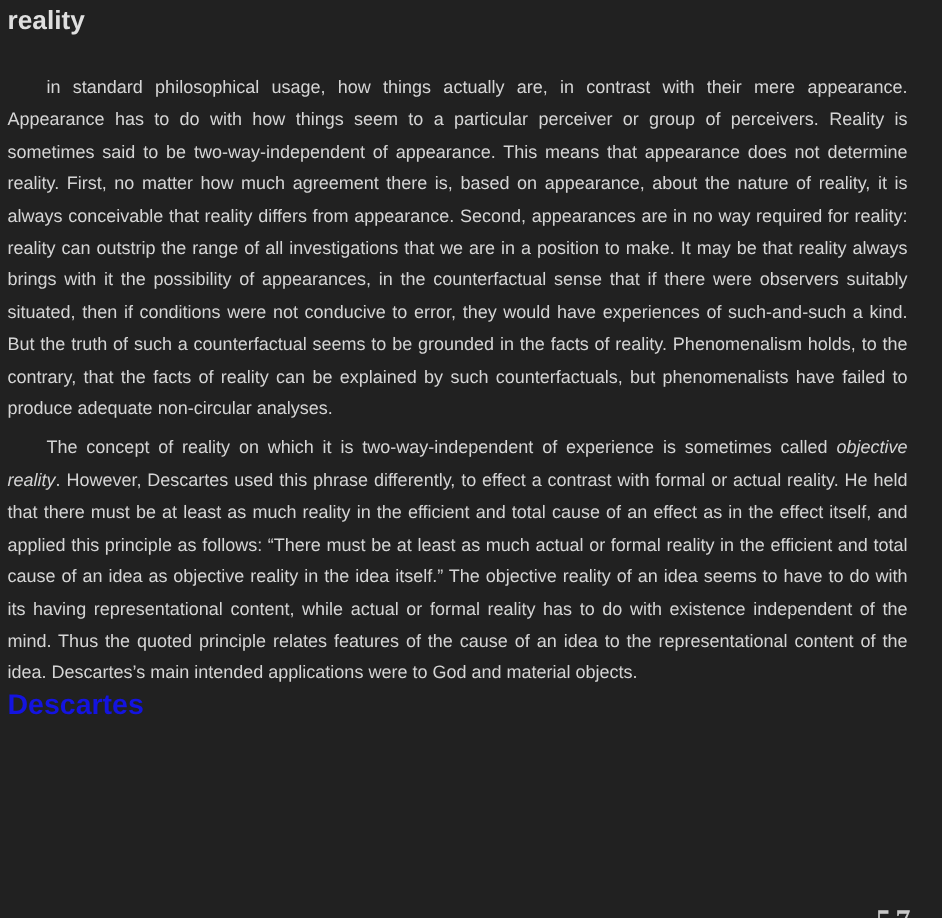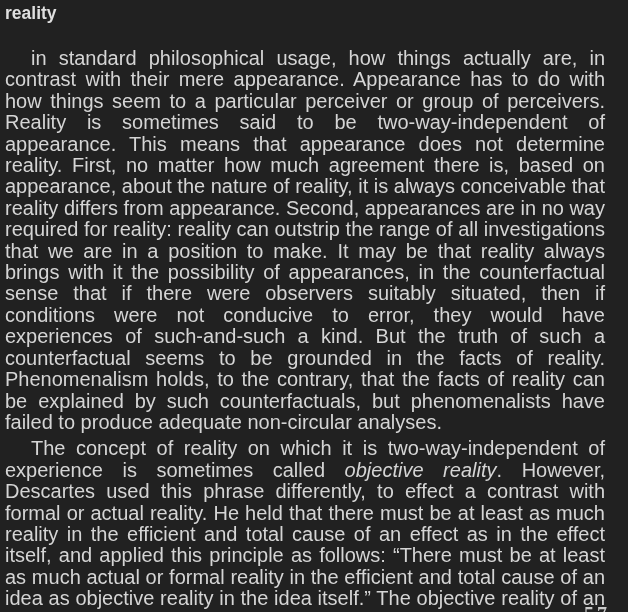--- a/index.html
+++ b/index.html
@@ -19,21 +19,21 @@
     color: #d5d5d5;
   }
   h1.headword {
     font-size: 17.5px;
     line-height: 22px;
     margin: 0;
     font-weight: bold;
     color: #dfdfdf;
   }
   p.body-para {
-    font-size: 20px;
+    font-size: 12px;
     line-height: 21.4px;
     text-align: justify;
     text-justify: inter-word;
     text-indent: 26px;
     margin: 24px 18px 0 0;
     color: #d5d5d5;
   }
   p.body-para + p.body-para {
     margin-top: 5px;
   }

